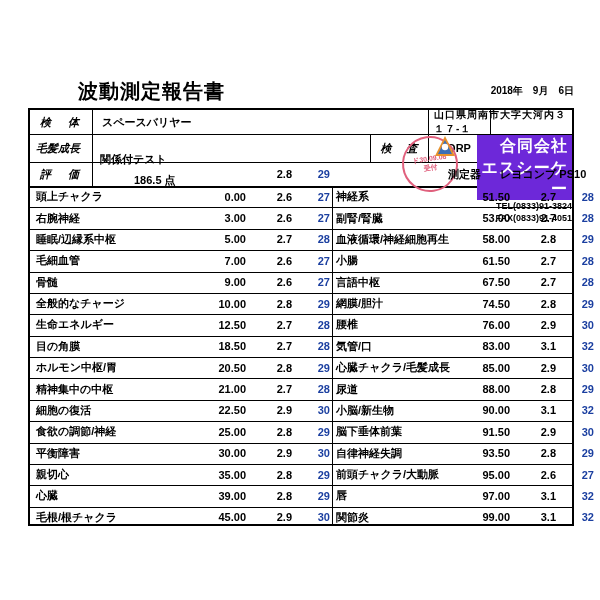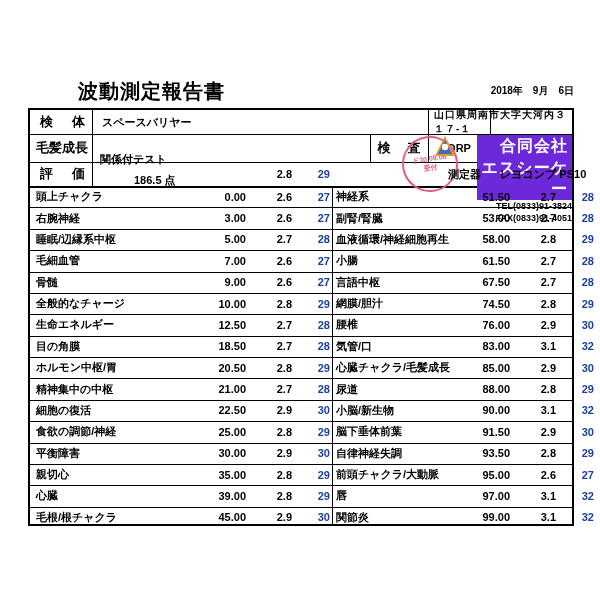--- a/index.html
+++ b/index.html
@@ -39,21 +39,21 @@
     box-sizing:border-box;
   }
   .hline{position:absolute;background:#000;height:1px;left:0;right:0;}
   .vline{position:absolute;background:#000;width:1px;top:0;bottom:0;}
 
   
   .hdr{
     position:absolute;left:0;top:0;width:100%;height:76px;
   }
   .cellbox{position:absolute;box-sizing:border-box;display:flex;align-items:center;}
-  .lbl{font-size:13px;font-weight:bold;letter-spacing:3px;}
+  .lbl{font-size:11px;font-weight:bold;letter-spacing:3px;font-style:italic;}
   .val{font-size:11px;font-weight:bold;}
 
   .stamp{
     position:absolute;
     width:52px;height:52px;border-radius:50%;
     border:2px solid #e0607d;
     color:#e0607d;
     display:flex;flex-direction:column;align-items:center;justify-content:center;
     font-size:7px;font-weight:bold;line-height:1.25;
     transform:rotate(-8deg);

